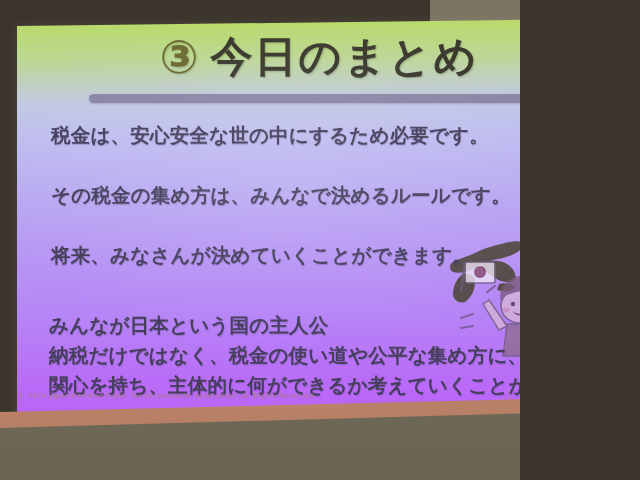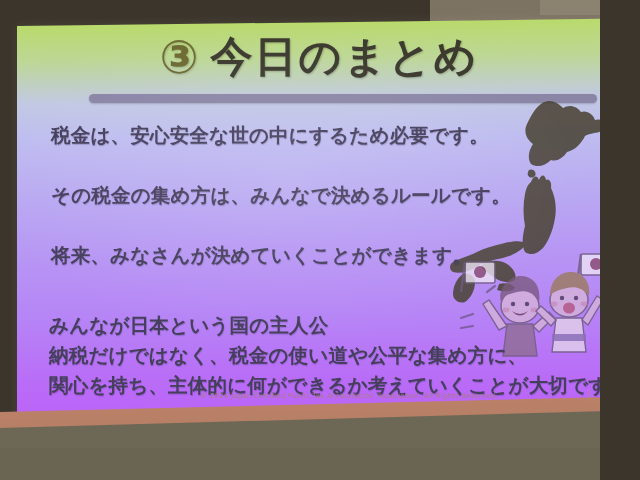--- a/index.html
+++ b/index.html
@@ -1,21 +1,21 @@
 <!DOCTYPE html>
 <html><head>
 <meta charset="utf-8">
 <style>
   html,body{margin:0;padding:0;}
   body{
     width:640px;height:480px;overflow:hidden;
     font-family:"DejaVu Sans","Liberation Sans",sans-serif;
     background:#3b352b;
   }
-  #stage{position:relative;width:600px;height:480px;overflow:hidden;background:#3b352b;text-align:right;}
+  #stage{position:relative;width:520px;height:480px;overflow:hidden;background:#3b352b;}
 
   
   .wall-top-right{
     position:absolute;left:430px;top:0;width:210px;height:22px;
     background:#7d7362;
   }
   .wall-top-right2{
     position:absolute;left:540px;top:0;width:100px;height:15px;
     background:#8c8270;
   }

